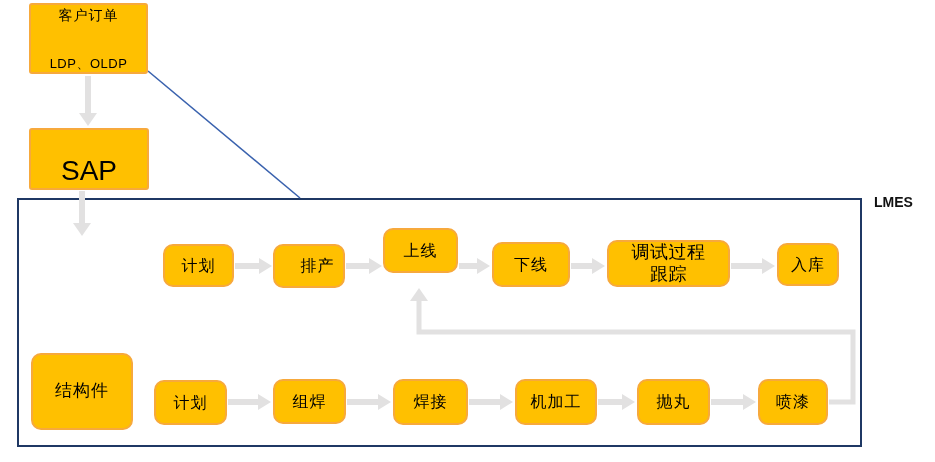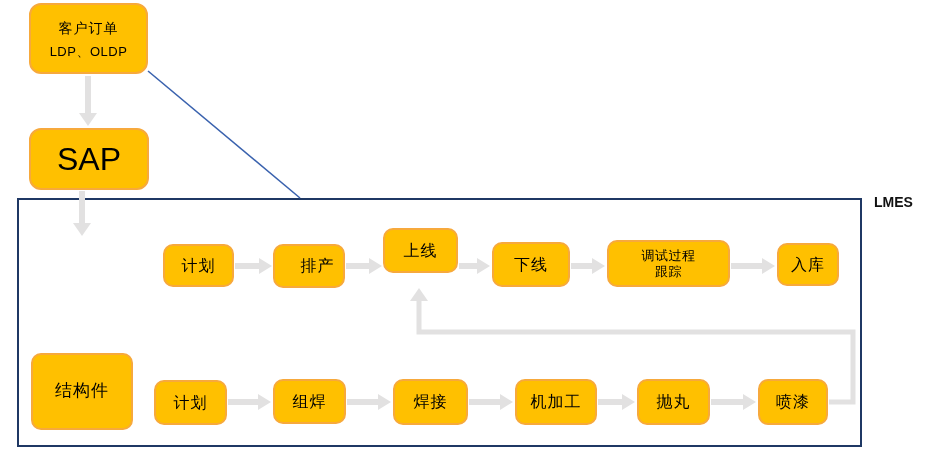--- a/index.html
+++ b/index.html
@@ -23,24 +23,24 @@
     display:flex;
     align-items:center;
     justify-content:center;
     flex-direction:column;
     color:var(--text);
     font-size:16px;
     line-height:1.2;
     text-align:center;
     letter-spacing:1px;
   }
-  .box.big{border-radius:12px;}
+  .box.big{border-radius:3px;justify-content:space-between;}
   .lbl-17{font-size:17px;}
-  .lbl-15{font-size:13px;letter-spacing:0.5px;}
-  .sap-text{font-size:32px;letter-spacing:0;}
+  .lbl-15{font-size:18px;letter-spacing:0.5px;}
+  .sap-text{font-size:28px;letter-spacing:0;margin-top:24px;}
   .co-title{font-size:14px;margin-top:2px;}
   .co-sub{font-size:13px;margin-top:7px;letter-spacing:0.5px;}
 
   #lmes-frame{
     position:absolute;
     left:17px;top:198px;width:845px;height:249px;
     border:2px solid var(--frame-border);
     background:transparent;
   }
   #lmes-label{

